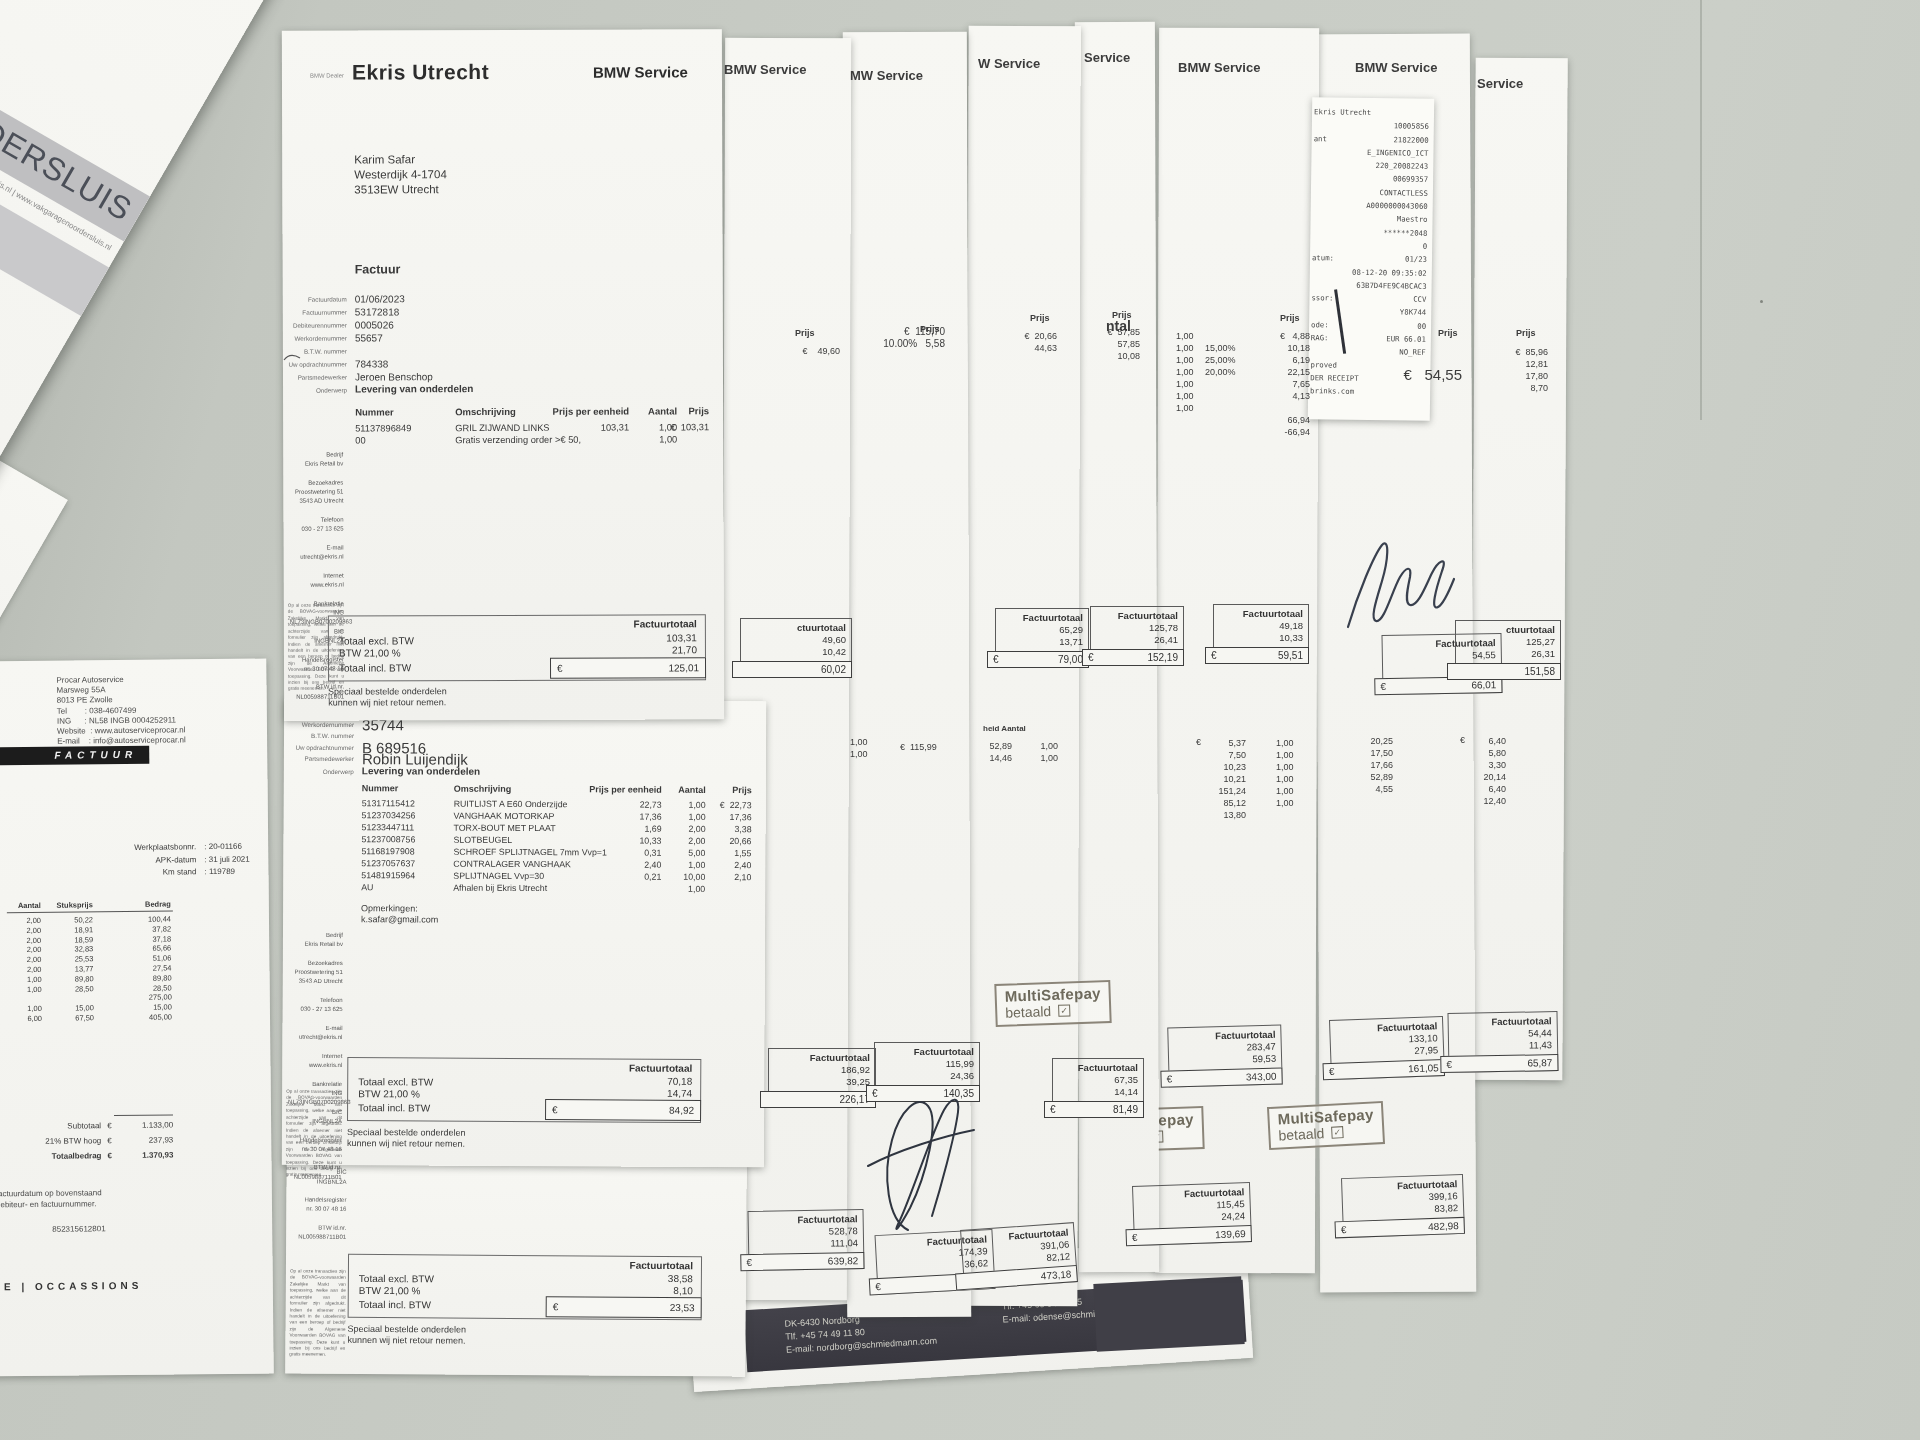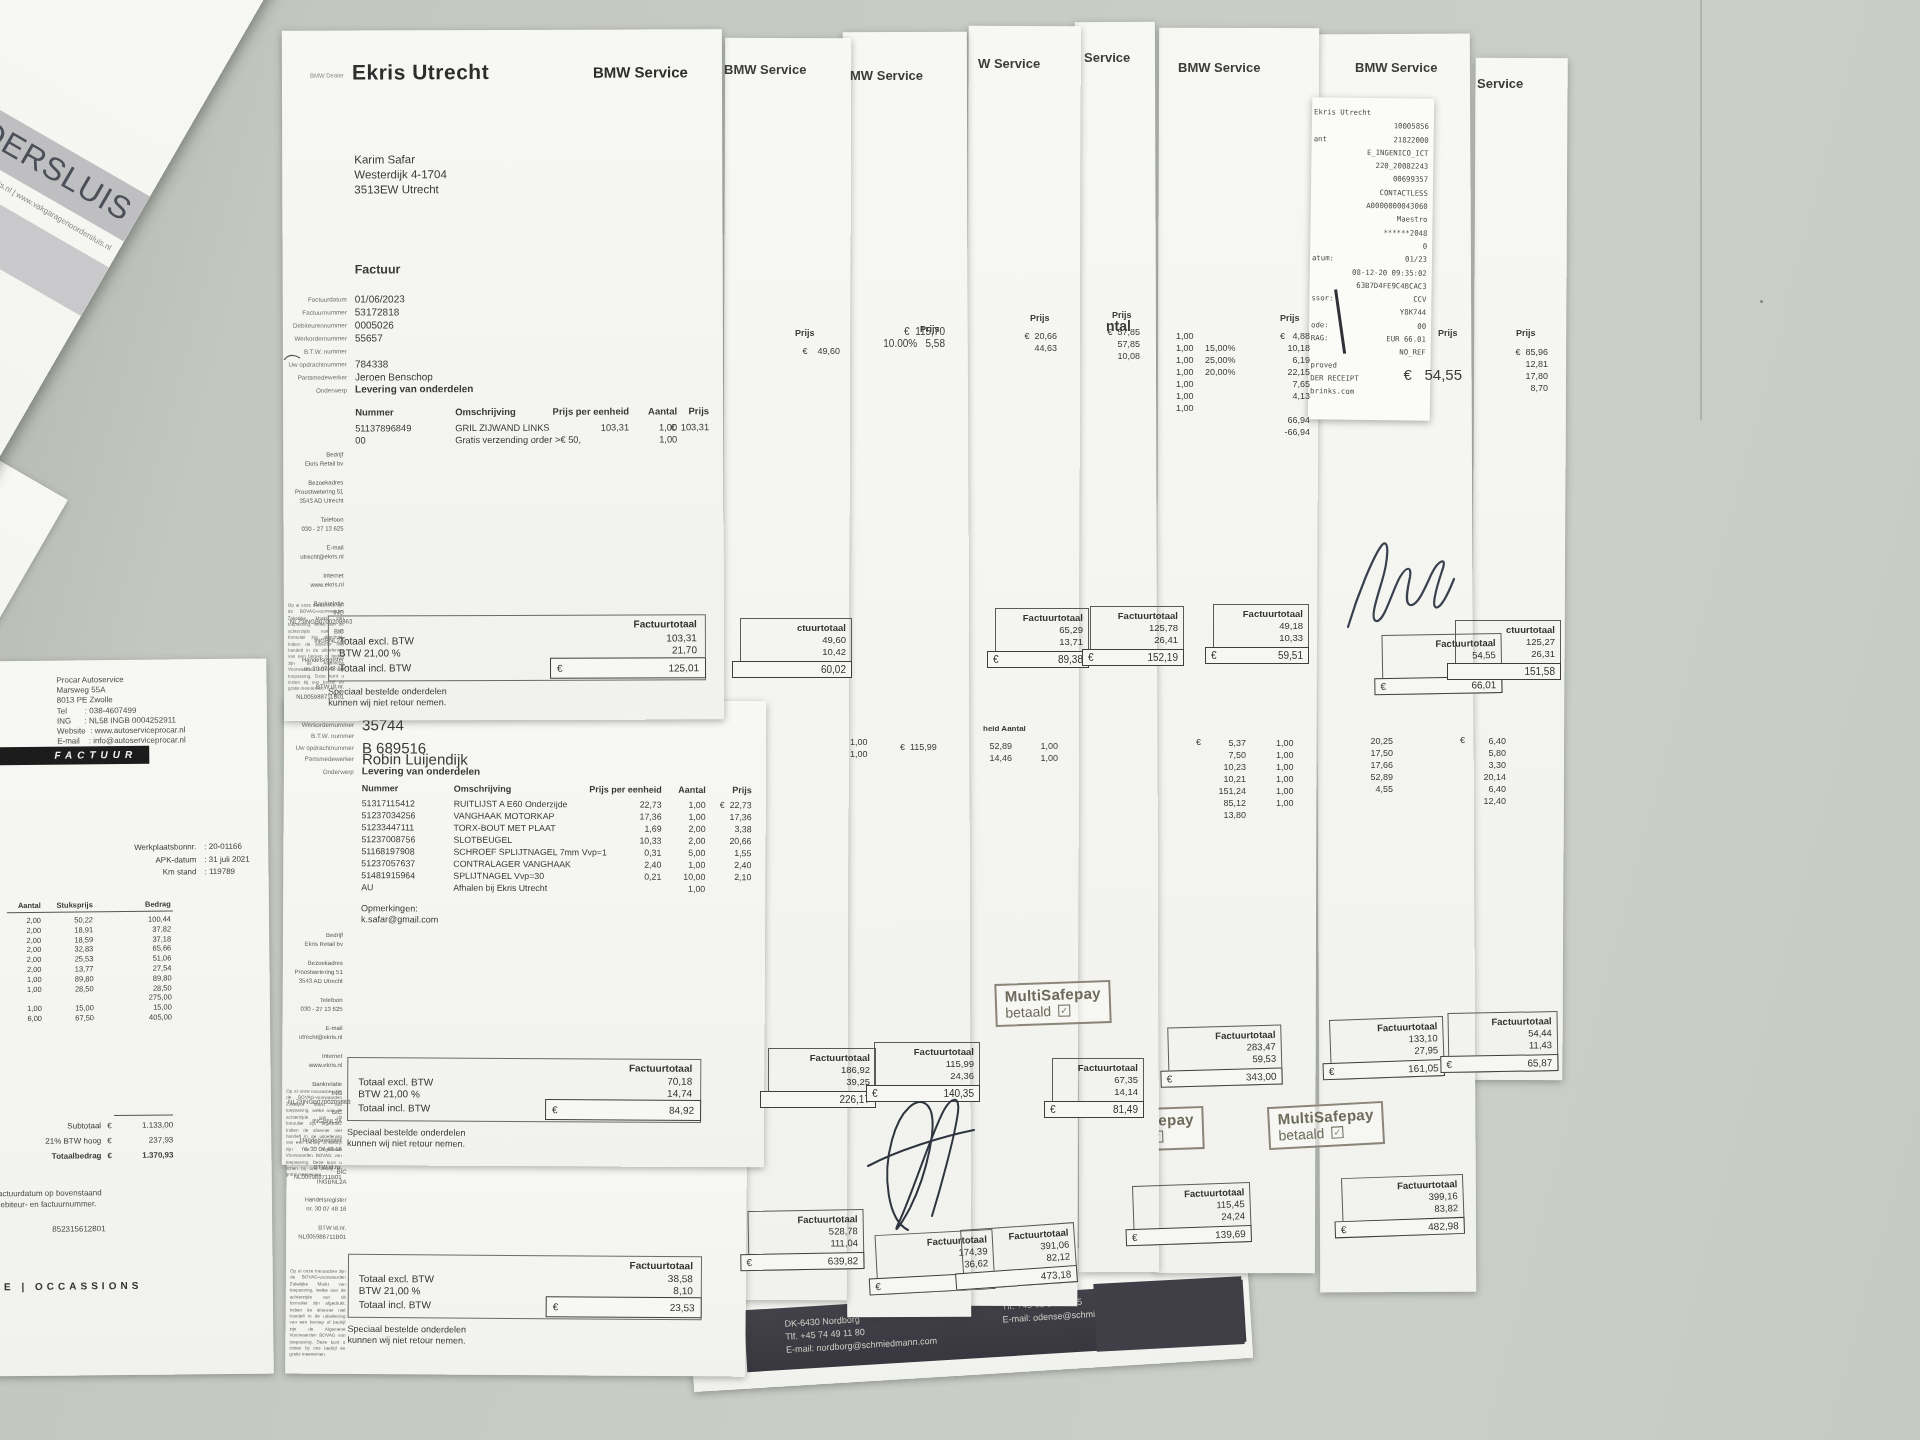--- a/index.html
+++ b/index.html
@@ -463,21 +463,21 @@
 <div class="frag r pre" style="left:970px;top:740px;width:42px;font-size:9px;line-height:12px">52,89
 14,46</div>
 <div class="frag r pre" style="left:1028px;top:740px;width:30px;font-size:9px;line-height:12px">1,00
 1,00</div>
 <div class="mini-box" style="left:995px;top:608px;width:82px">
   <div class="mb-label">Factuurtotaal</div>
   <div class="mb-nums">65,29
 13,71</div>
   <div class="mb-total">
       <span>€</span>
-      <span>89,38</span>
+      <span>79,00</span>
     </div>
 </div>
 <div class="stamp" style="left:995px;top:982px;z-index:60;transform:rotate(-2deg)">
   <div class="stamp-l1">MultiSafepay</div>
   <div class="stamp-l2">
       <span>betaald</span>
       <span class="cb">✓</span>
     </div>
 </div>
 <div class="mini-box" style="left:1052px;top:1058px;width:80px">

